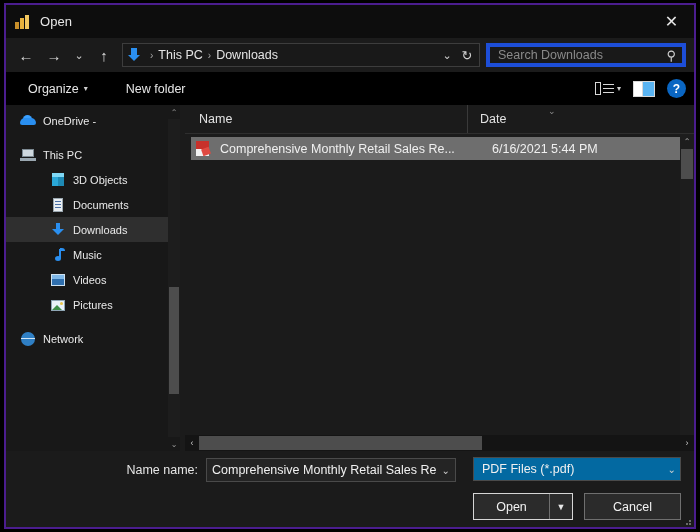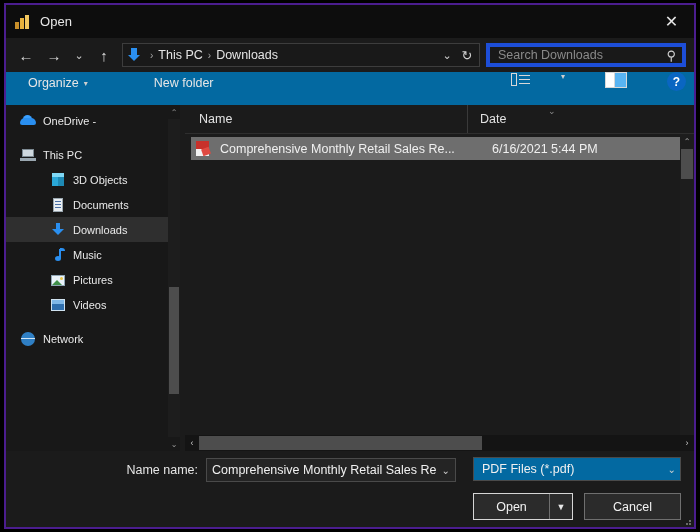--- a/index.html
+++ b/index.html
@@ -163,24 +163,23 @@
     min-width: 0;
   }
   #search-input::placeholder { color: #8a8a8a; opacity: 1; }
   #search-icon { color: #cfcfcf; font-size: 13px; margin-left: 4px; }
 
   
   #command-bar {
     height: 33px;
     min-height: 33px;
     display: flex;
-    align-items: flex-start;
+    align-items: center;
     padding: 0 8px 0 14px;
-    background: #0369a1;
-    gap: 28px;
+    background: #000000;
   }
   .cmd-item {
     color: #e6e6e6;
     font-size: 12.5px;
     padding: 4px 8px;
     display: flex;
     align-items: center;
     gap: 5px;
   }
   #organize-caret { font-size: 8px; color: #cfcfcf; }
@@ -661,34 +660,34 @@
         <div class="side-item indent">
           <span class="side-icon ic-music">
               <i class="note-stem"></i>
               <i class="note-head"></i>
               <i class="note-flag"></i>
             </span>
           <span class="side-label">Music</span>
         </div>
 
         <div class="side-item indent">
+          <span class="side-icon ic-videos">
+              <i class="vid-frame"></i>
+              <i class="vid-strip"></i>
+            </span>
+          <span class="side-label">Videos</span>
+        </div>
+
+        <div class="side-item indent">
           <span class="side-icon ic-pictures">
               <i class="pic-frame"></i>
               <i class="pic-hill"></i>
               <i class="pic-sun"></i>
             </span>
           <span class="side-label">Pictures</span>
-        </div>
-
-        <div class="side-item indent">
-          <span class="side-icon ic-videos">
-              <i class="vid-frame"></i>
-              <i class="vid-strip"></i>
-            </span>
-          <span class="side-label">Videos</span>
         </div>
 
 
         <div class="side-gap"></div>
 
         <div class="side-item">
           <span class="side-icon ic-network">
               <i class="net-globe"></i>
               <i class="net-line"></i>
             </span>

